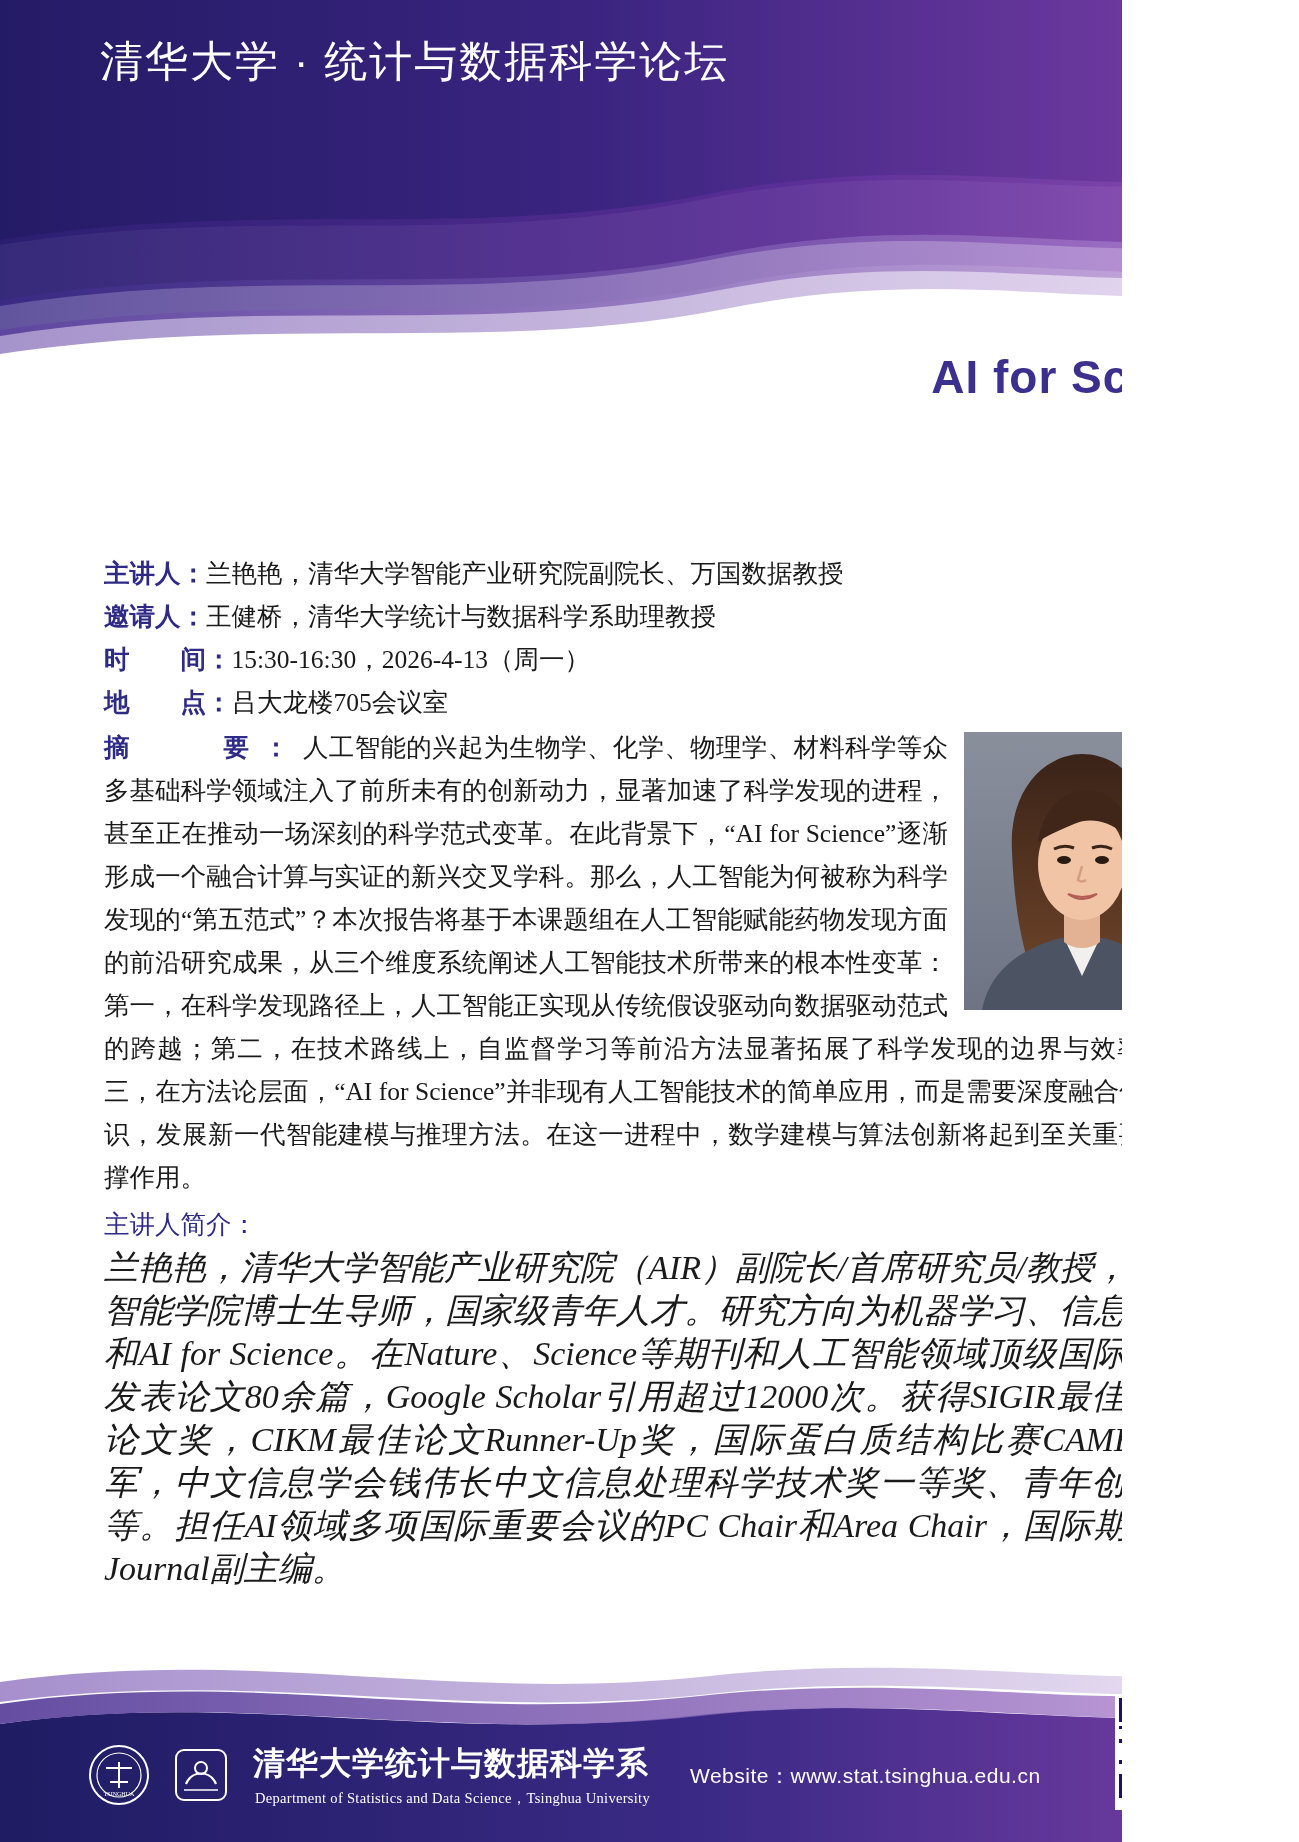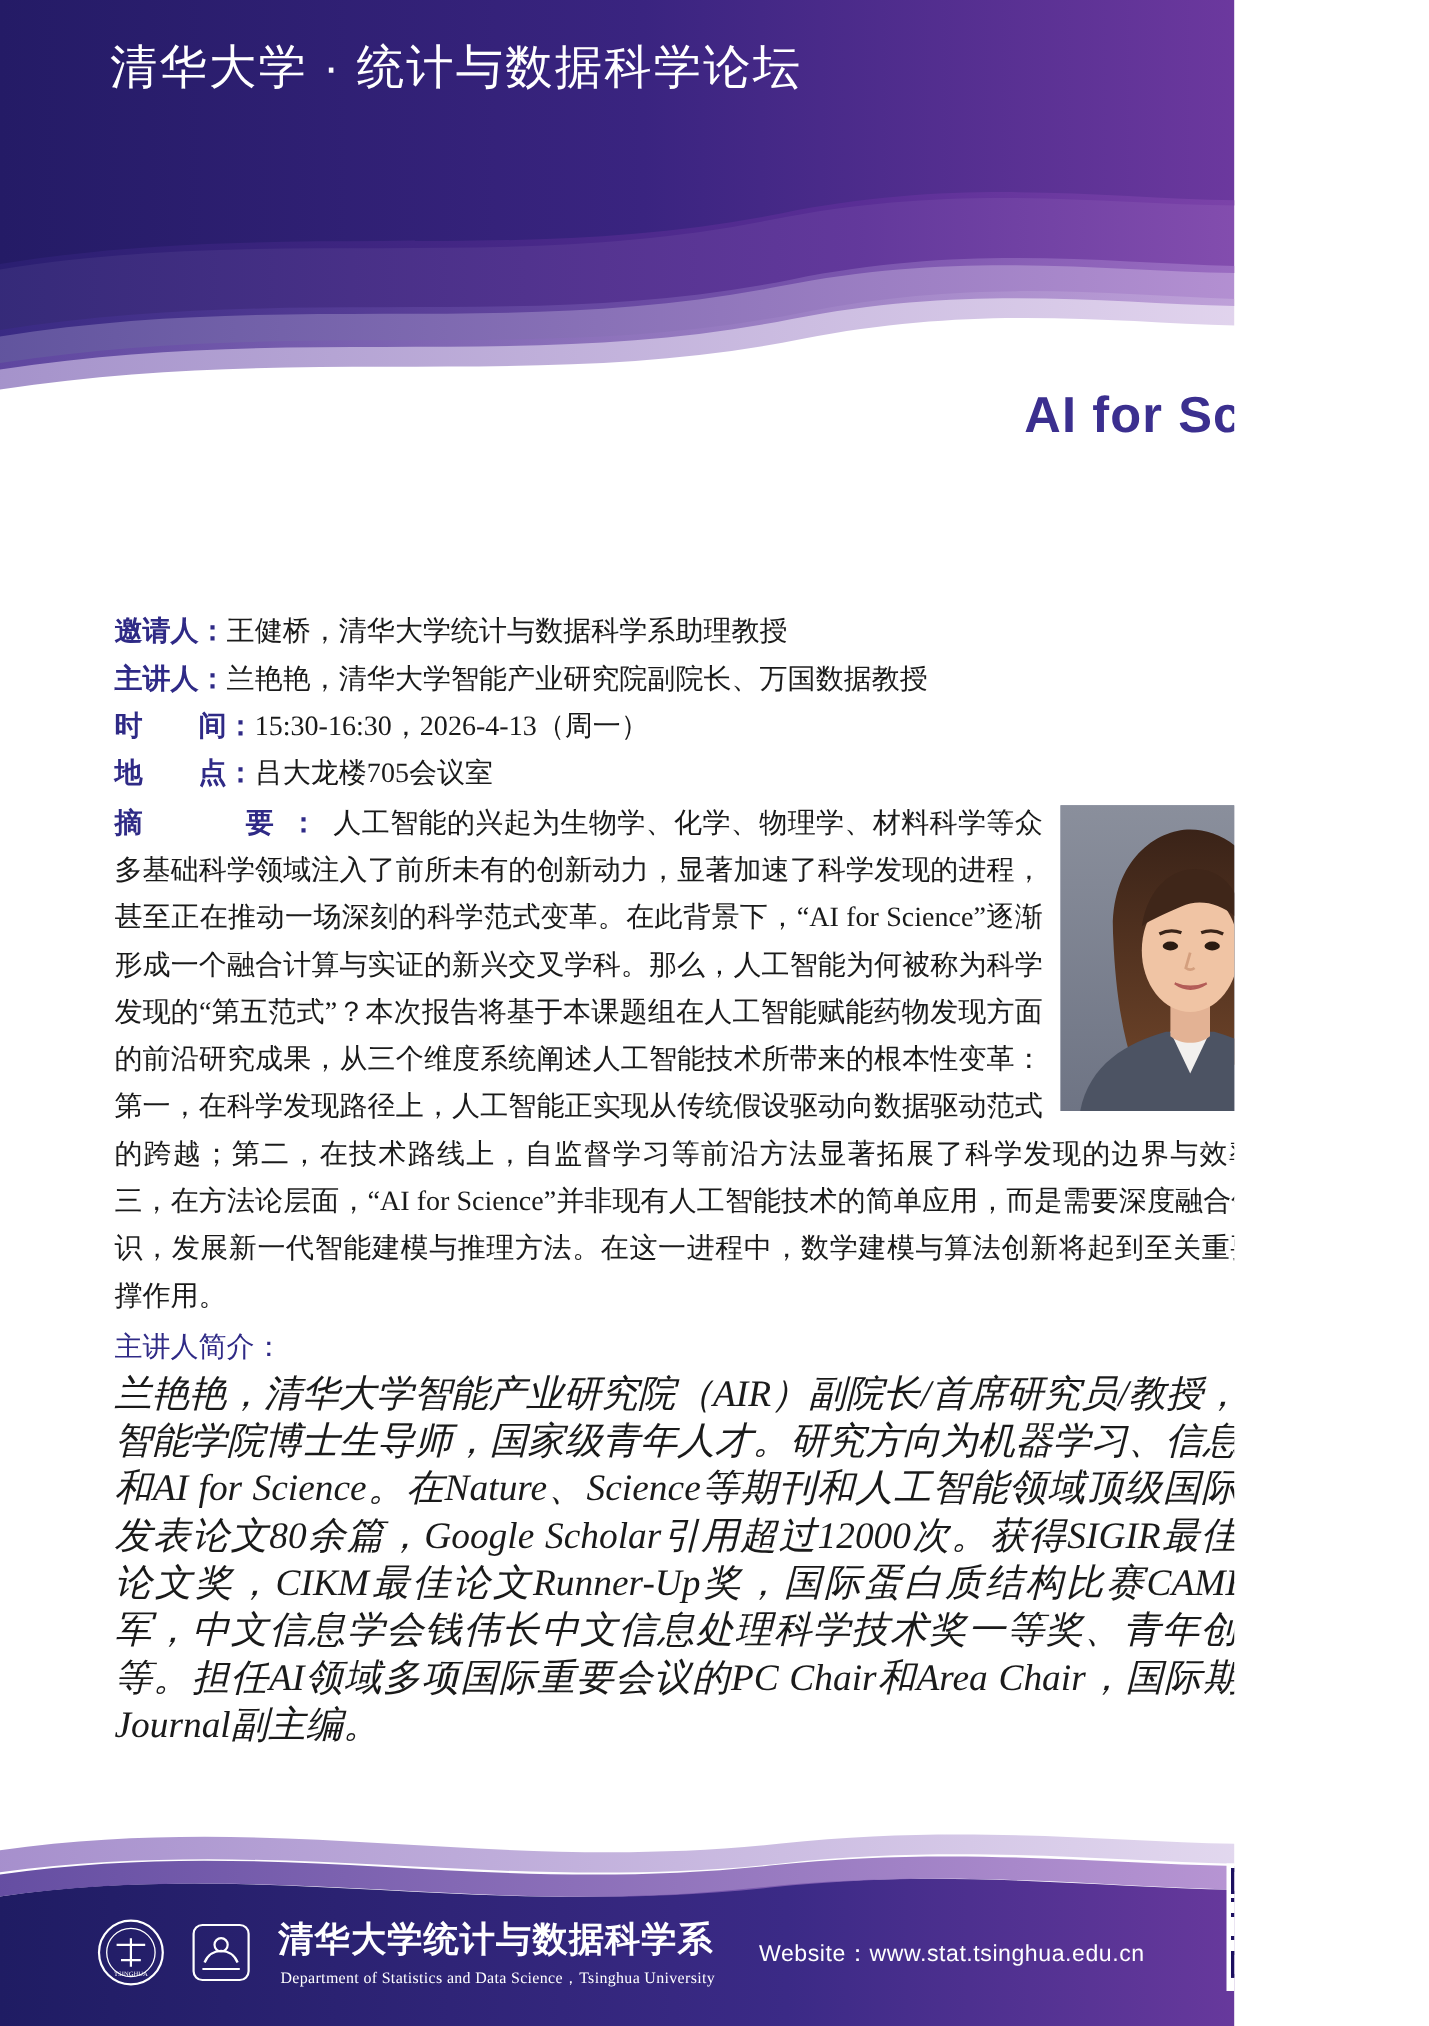--- a/index.html
+++ b/index.html
@@ -239,25 +239,25 @@
     <div class="header-cn">清华大学 · 统计与数据科学论坛</div>
   </div>
 
   <div class="title-block">
     <div class="title-en">AI for Science：</div>
   </div>
 
   <div class="body-block">
 
     <div class="meta-line">
+      <span class="meta-label">主讲人：</span><span>兰艳艳，清华大学智能产业研究院副院长、万国数据教授</span>
+    </div>
+
+    <div class="meta-line">
       <span class="meta-label">邀请人：</span><span>王健桥，清华大学统计与数据科学系助理教授</span>
-    </div>
-
-    <div class="meta-line">
-      <span class="meta-label">主讲人：</span><span>兰艳艳，清华大学智能产业研究院副院长、万国数据教授</span>
     </div>
 
     <div class="meta-line">
       <span class="meta-label">时　　间：</span><span>15:30-16:30，2026-4-13（周一）</span>
     </div>
 
     <div class="meta-line">
       <span class="meta-label">地　　点：</span><span>吕大龙楼705会议室</span>
     </div>
 

